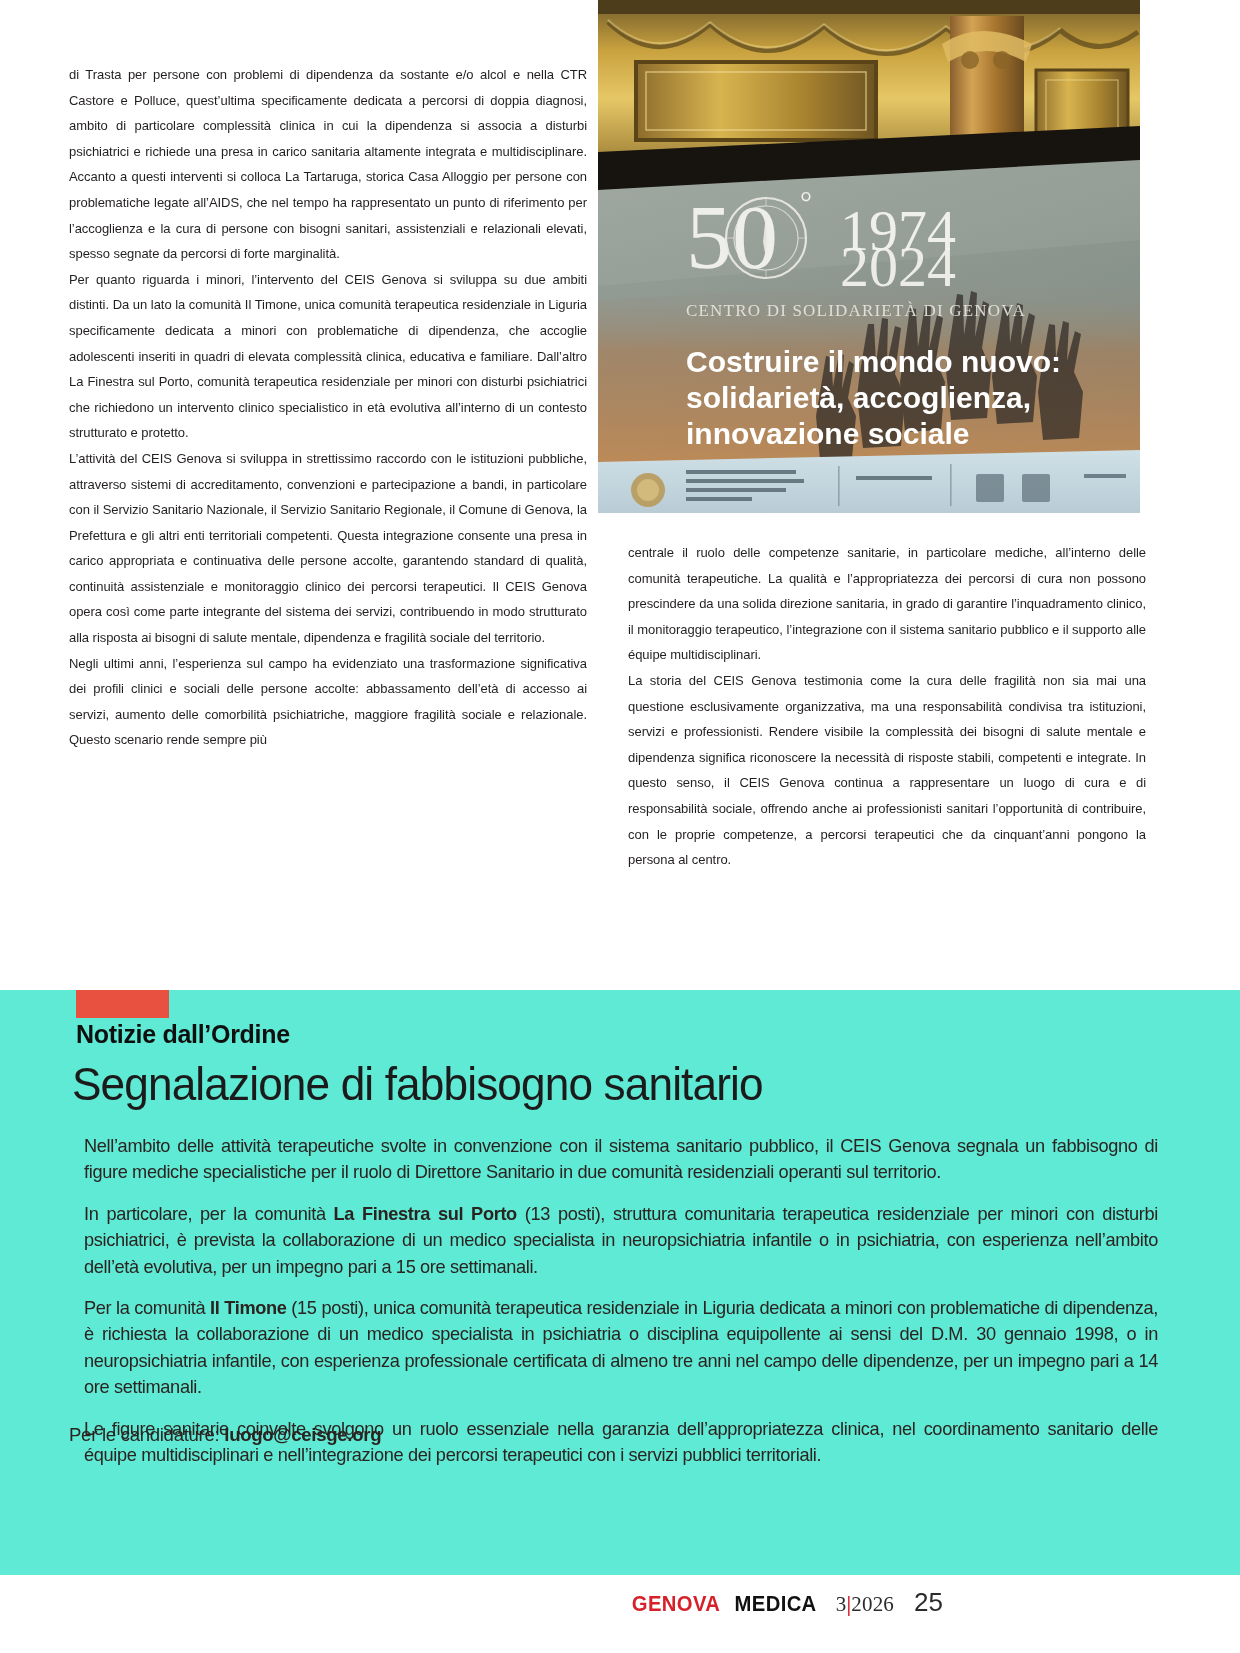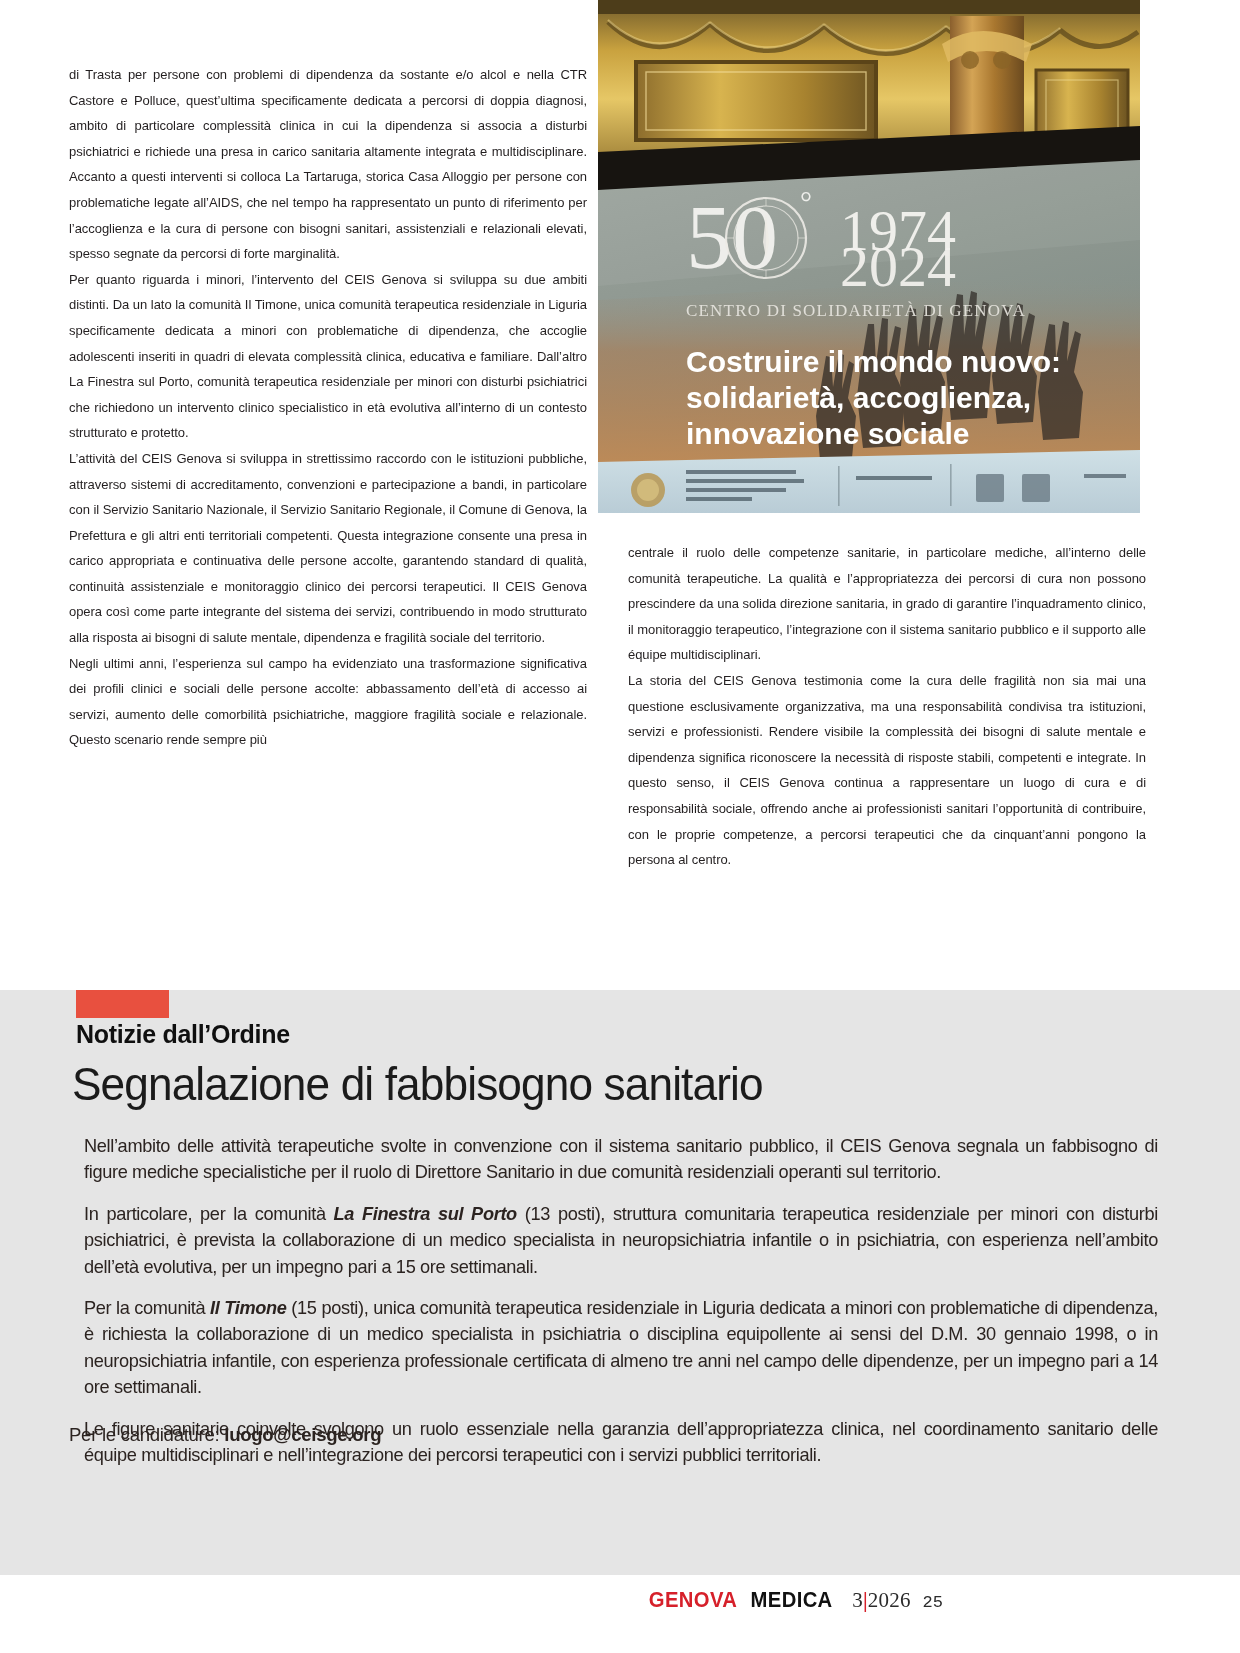--- a/index.html
+++ b/index.html
@@ -109,21 +109,21 @@
     top: 128px;
     width: 1104px;
     font-family: "Liberation Sans", sans-serif;
     font-size: 18.2px;
     line-height: 26.4px;
     color: #2b2320;
     text-align: justify;
     letter-spacing: -0.35px;
   }
   #notice-body p { margin: 15px; }
-  #notice-body b { font-weight: bold; font-style: italic; }
+  #notice-body b { font-weight: bold; }
   #notice-contact {
     position: absolute;
     left: 69px;
     top: 434px;
     font-family: "Liberation Sans", sans-serif;
     font-size: 18.6px;
     color: #2b2320;
     letter-spacing: -0.3px;
   }
   #notice-contact b { font-weight: bold; }
@@ -168,24 +168,24 @@
   .f-issue {
     font-family: "Liberation Serif", serif;
     font-size: 21px;
     color: #2b2b2b;
     margin-left: 16px;
     letter-spacing: 0.2px;
     text-align: center;
   }
   .f-issue .bar { color: #d6202a; font-weight: bold; }
   .f-page {
-    font-family: Liberation Mono, monospace;
-    font-size: 17px;
+    font-family: Liberation Sans, sans-serif;
+    font-size: 26px;
     color: #2b2b2b;
-    margin-left: 12px;
+    margin-left: 20px;
   }
 </style>
 </head>
 <body>
 
 <div id="article">
 
   <div id="photo">
     <svg class="ph-svg" viewBox="0 0 542 513" preserveAspectRatio="none">
       <defs>
@@ -313,21 +313,21 @@
     <p>L’attività del CEIS Genova si sviluppa in strettissimo raccordo con le istituzioni pubbliche, attraverso sistemi di accreditamento, convenzioni e partecipazione a bandi, in particolare con il Servizio Sanitario Nazionale, il Servizio Sanitario Regionale, il Comune di Genova, la Prefettura e gli altri enti territoriali competenti. Questa integrazione consente una presa in carico appropriata e continuativa delle persone accolte, garantendo standard di qualità, continuità assistenziale e monitoraggio clinico dei percorsi terapeutici. Il CEIS Genova opera così come parte integrante del sistema dei servizi, contribuendo in modo strutturato alla risposta ai bisogni di salute mentale, dipendenza e fragilità sociale del territorio.</p>
     <p>Negli ultimi anni, l’esperienza sul campo ha evidenziato una trasformazione significativa dei profili clinici e sociali delle persone accolte: abbassamento dell’età di accesso ai servizi, aumento delle comorbilità psichiatriche, maggiore fragilità sociale e relazionale. Questo scenario rende sempre più</p>
   </div>
 
   <div class="col-right-lower bodytext">
     <p>centrale il ruolo delle competenze sanitarie, in particolare mediche, all’interno delle comunità terapeutiche. La qualità e l’appropriatezza dei percorsi di cura non possono prescindere da una solida direzione sanitaria, in grado di garantire l’inquadramento clinico, il monitoraggio terapeutico, l’integrazione con il sistema sanitario pubblico e il supporto alle équipe multidisciplinari.</p>
     <p>La storia del CEIS Genova testimonia come la cura delle fragilità non sia mai una questione esclusivamente organizzativa, ma una responsabilità condivisa tra istituzioni, servizi e professionisti. Rendere visibile la complessità dei bisogni di salute mentale e dipendenza significa riconoscere la necessità di risposte stabili, competenti e integrate. In questo senso, il CEIS Genova continua a rappresentare un luogo di cura e di responsabilità sociale, offrendo anche ai professionisti sanitari l’opportunità di contribuire, con le proprie competenze, a percorsi terapeutici che da cinquant’anni pongono la persona al centro.</p>
   </div>
 </div>
 
-<div id="notice" style="background: #e5e5e5;">
+<div id="notice" style="background: #5eead4;">
   <div id="notice-accent" style="background: rgb(232, 80, 63);"></div>
   <div id="notice-kicker">Notizie dall’Ordine</div>
   <div id="notice-title">Segnalazione di fabbisogno sanitario</div>
   <div id="notice-body">
       <p><span>Nell’ambito delle attività terapeutiche svolte in convenzione con il sistema sanitario pubblico, il CEIS Genova segnala un fabbisogno di figure mediche specialistiche per il ruolo di Direttore Sanitario in due comunità residenziali operanti sul territorio.</span></p>
       <p><span>In particolare, per la comunità </span><b>La Finestra sul Porto</b><span> (13 posti), struttura comunitaria terapeutica residenziale per minori con disturbi psichiatrici, è prevista la collaborazione di un medico specialista in neuropsichiatria infantile o in psichiatria, con esperienza nell’ambito dell’età evolutiva, per un impegno pari a 15 ore settimanali.</span></p>
       <p><span>Per la comunità </span><b>Il Timone</b><span> (15 posti), unica comunità terapeutica residenziale in Liguria dedicata a minori con problematiche di dipendenza, è richiesta la collaborazione di un medico specialista in psichiatria o disciplina equipollente ai sensi del D.M. 30 gennaio 1998, o in neuropsichiatria infantile, con esperienza professionale certificata di almeno tre anni nel campo delle dipendenze, per un impegno pari a 14 ore settimanali.</span></p>
       <p><span>Le figure sanitarie coinvolte svolgono un ruolo essenziale nella garanzia dell’appropriatezza clinica, nel coordinamento sanitario delle équipe multidisciplinari e nell’integrazione dei percorsi terapeutici con i servizi pubblici territoriali.</span></p>
     </div>
   <div id="notice-contact">

